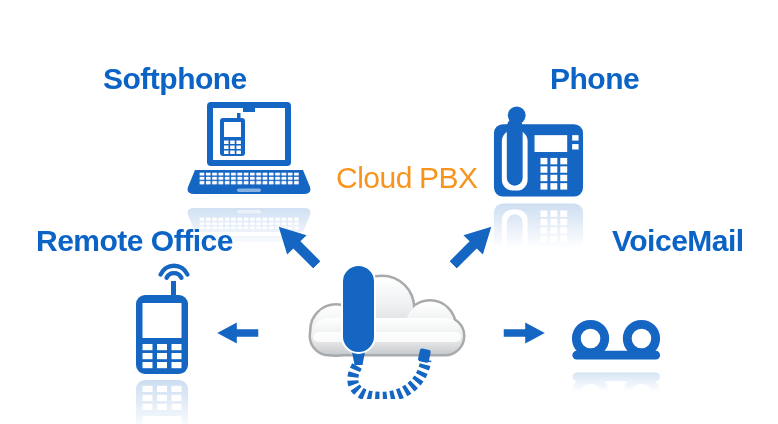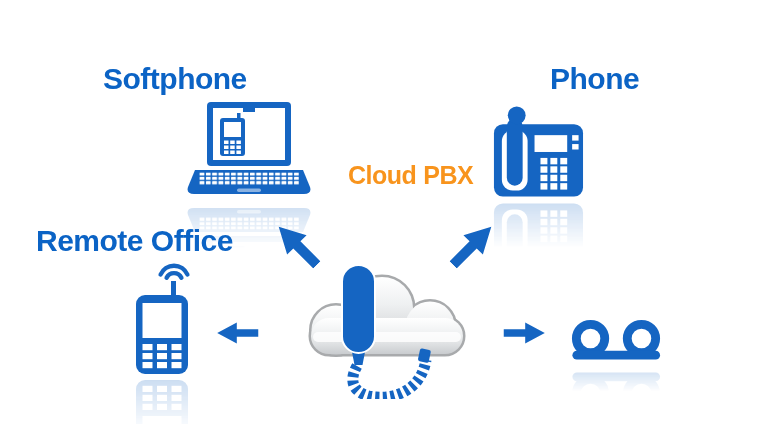--- a/index.html
+++ b/index.html
@@ -11,21 +11,21 @@
   .stage{
     position:relative;width:778px;height:424px;background:#ffffff;
     overflow:hidden;font-family:"Liberation Sans",sans-serif;
   }
   .defs-svg{position:absolute;width:0;height:0;overflow:hidden;}
   .label{
     position:absolute;font-weight:bold;font-size:30px;letter-spacing:-0.5px;
     color:var(--label-blue);white-space:nowrap;
   }
   .title{
-    position:absolute;left:348px;top:161px;font-weight:bold;font-size:25px;
+    position:absolute;left:336px;top:161px;font-weight:normal;font-size:30px;
     letter-spacing:-0.5px;color:var(--orange);white-space:nowrap;
   }
   .title .part2{margin-left:7px;}
   .icon{position:absolute;color:var(--icon-blue);}
   .icon svg{display:block;width:100%;height:100%;}
   .icon .main{position:relative;}
   .icon .refl{
     position:absolute;left:0;top:100%;width:100%;height:100%;
     transform:scaleY(-1);opacity:.28;margin-top:2px;
     -webkit-mask-image:linear-gradient(to bottom,transparent 52%,rgba(0,0,0,.8) 100%);
@@ -149,20 +149,21 @@
 
       <symbol id="sym-arrow" viewBox="0 0 60 40">
         <path d="M0,14.5 H31 V5 L59,20 L31,35 V25.5 H0 Z" fill="currentColor"></path>
       </symbol>
     </defs>
   </svg>
 
   <div class="label" style="left:103px;top:62px">Softphone</div>
   <div class="label" style="left:36px;top:224px">Remote Office</div>
   <div class="label" style="left:550px;top:62px">Phone</div>
+  <div class="label" style="left:612px;top:224px">VoiceMail</div>
 
   <div class="title">
     <span class="part1">Cloud</span><span class="part2">PBX</span>
   </div>
 
   <div class="icon" style="left:187px;top:102px;width:124px;height:98px">
     <svg class="main" viewBox="0 0 124 98">
         <use href="#sym-laptop"></use>
       </svg>
     <svg class="refl" viewBox="0 0 124 98">

